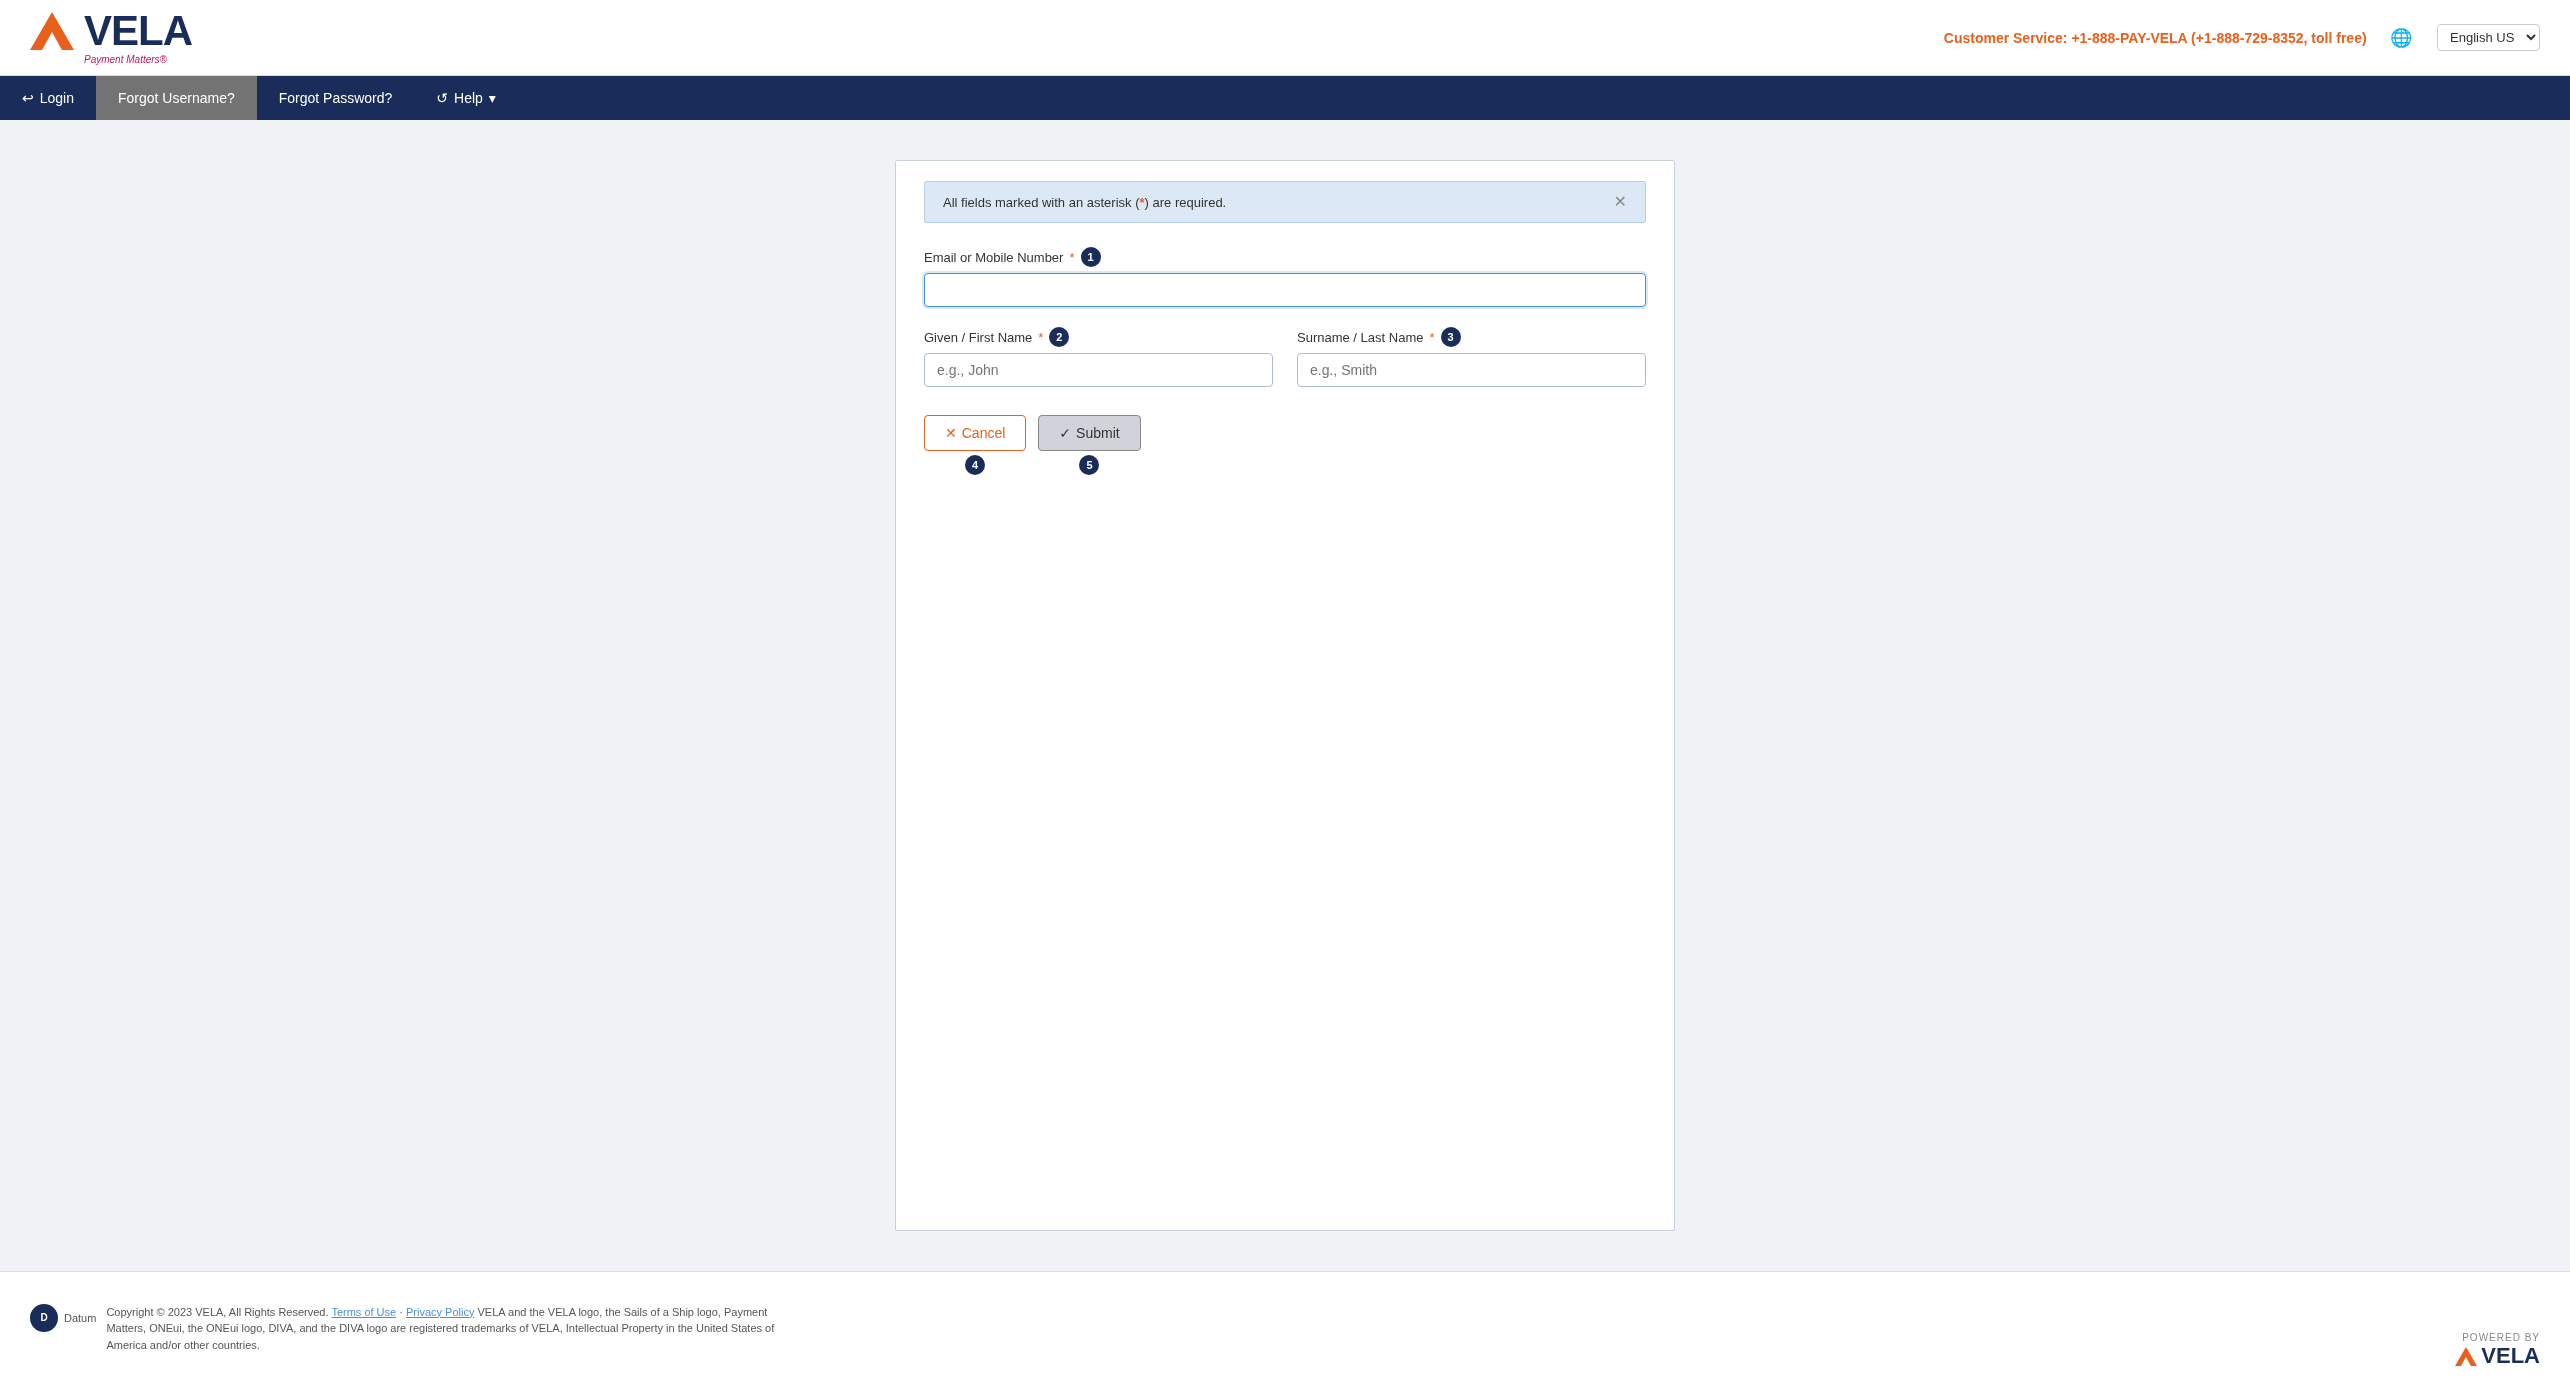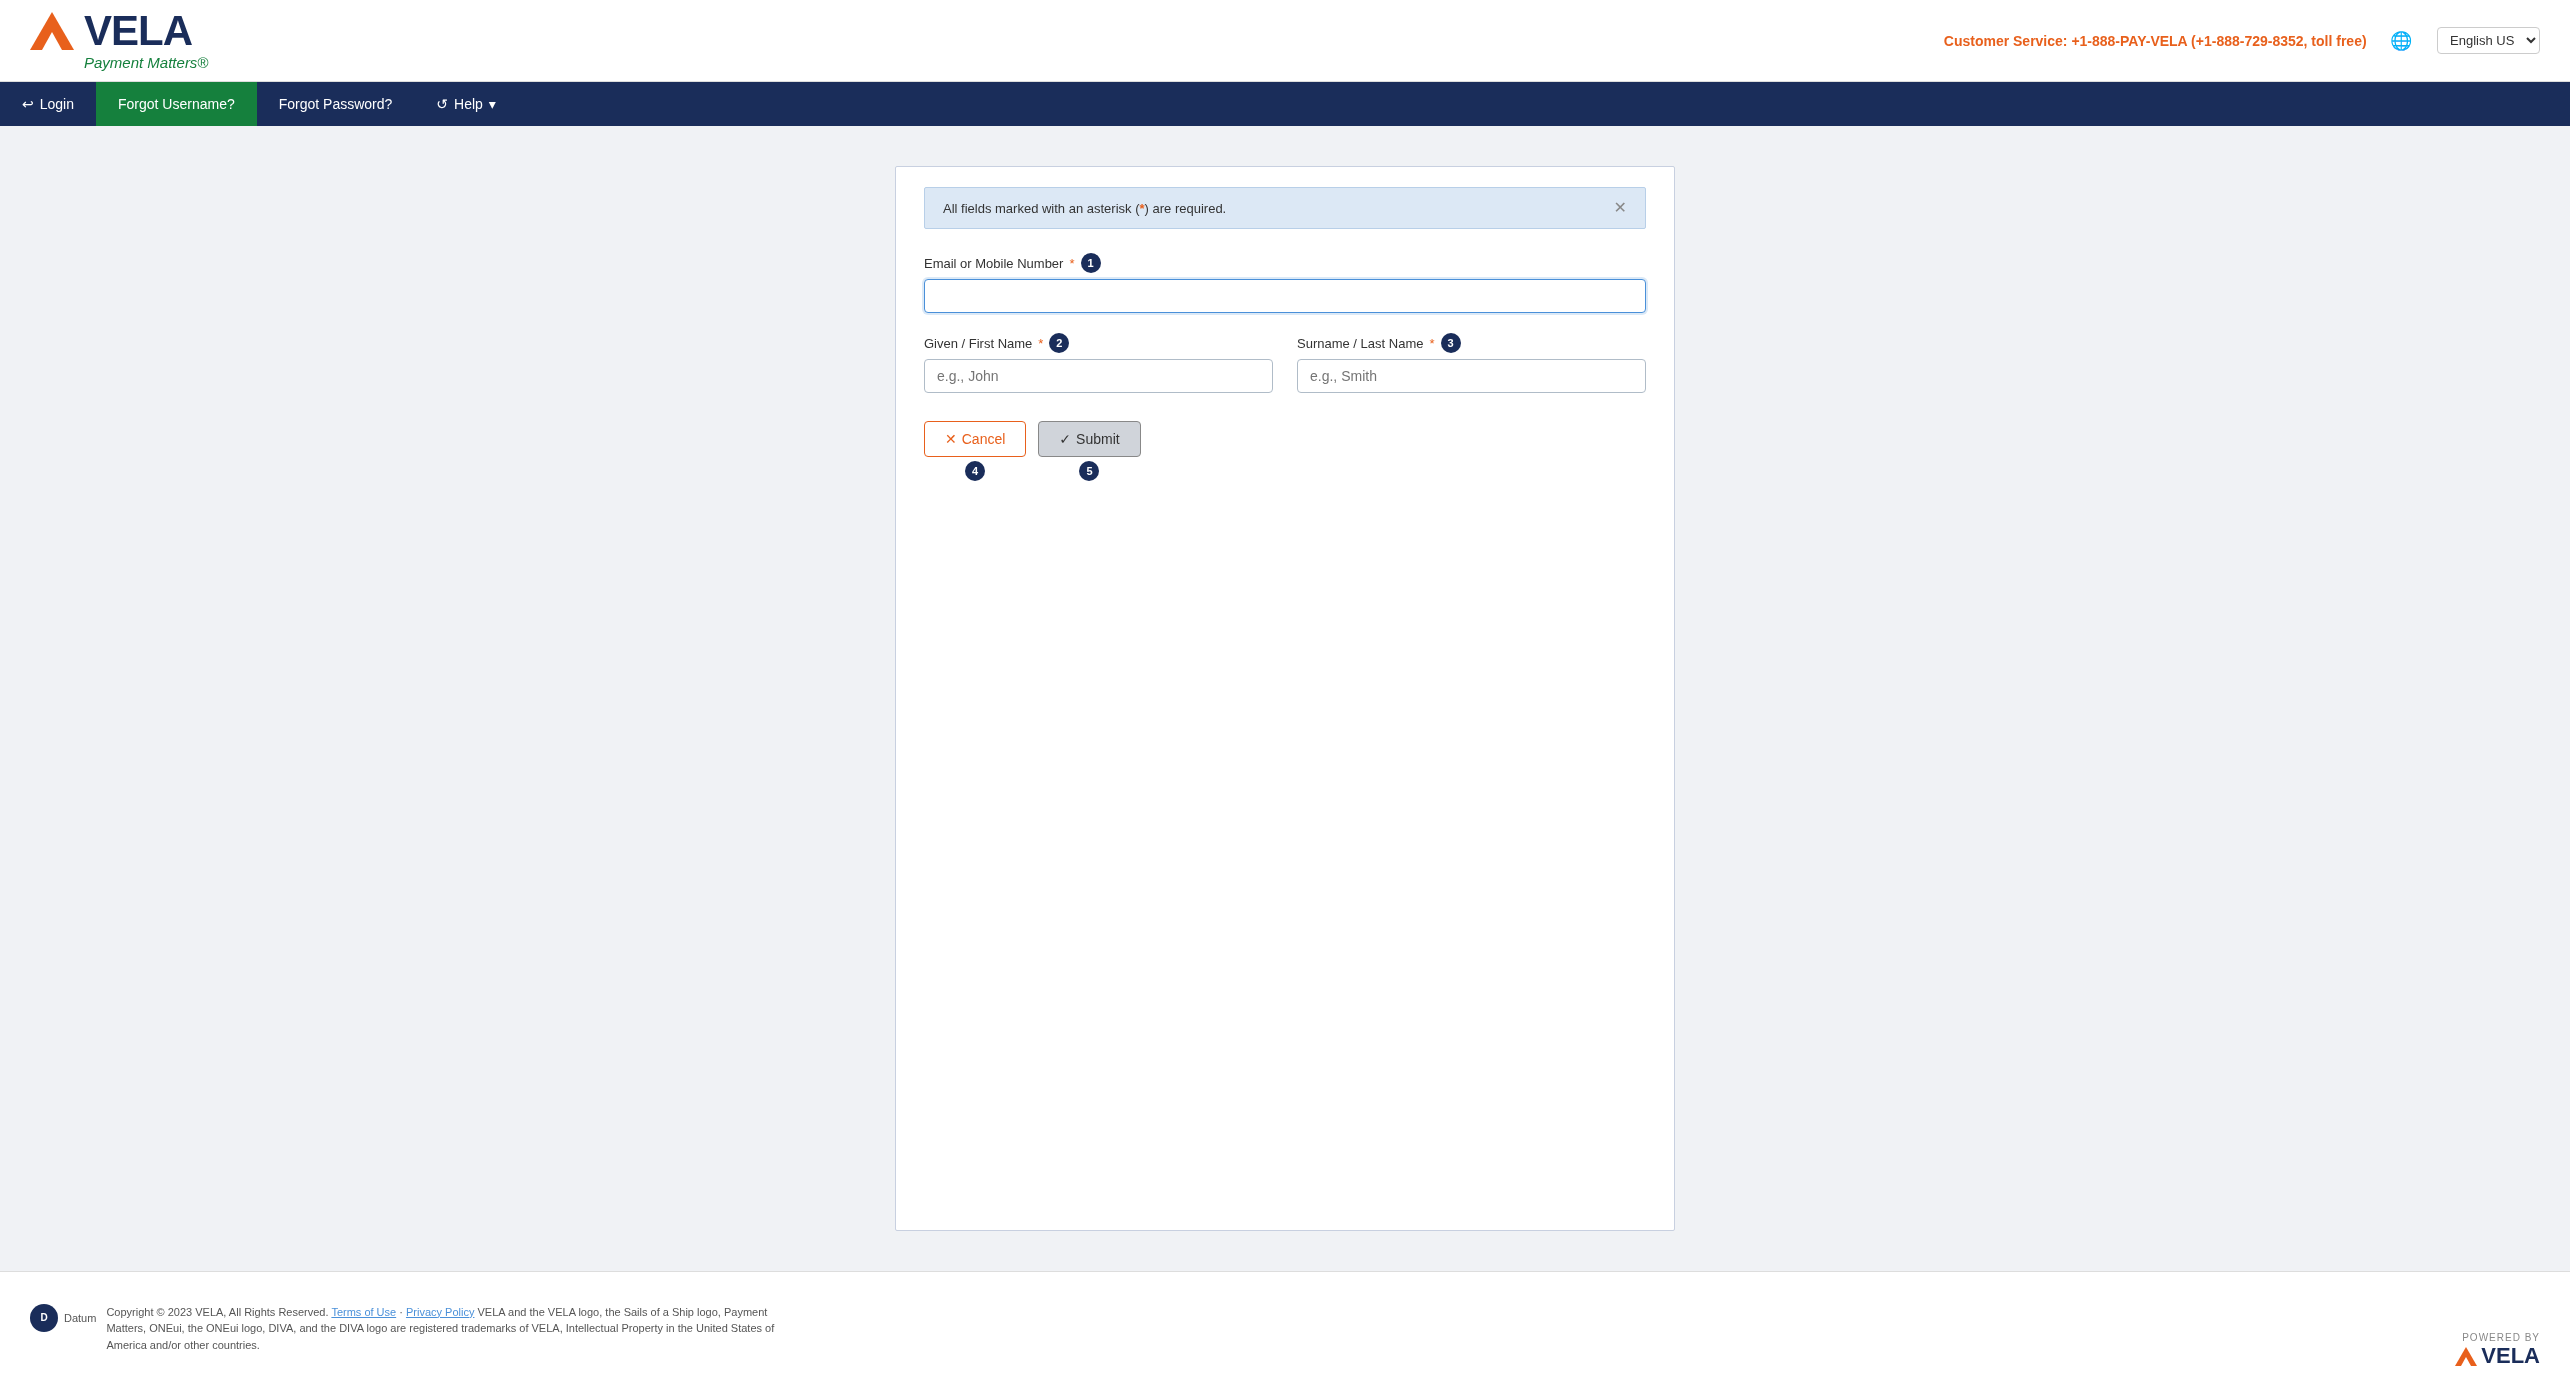--- a/index.html
+++ b/index.html
@@ -44,22 +44,22 @@
       left: -10px;
     }
     .logo-text-vela {
       font-size: 42px;
       font-weight: 900;
       color: #1a2d5a;
       letter-spacing: -1px;
       line-height: 1;
     }
     .logo-subtitle {
-      font-size: 15px;
-      color: #15803d;
+      font-size: 10px;
+      color: #be185d;
       margin-left: 54px;
       margin-top: 2px;
       font-style: italic;
     }
     .header-right {
       display: flex;
       align-items: center;
       gap: 24px;
     }
     .customer-service {
@@ -95,21 +95,21 @@
       padding: 14px 22px;
       color: #fff;
       font-size: 14px;
       cursor: pointer;
       display: flex;
       align-items: center;
       gap: 6px;
       text-decoration: none;
     }
     .nav-item.active {
-      background: #15803d;
+      background: #737373;
     }
     .nav-item .nav-icon {
       font-size: 14px;
     }
 
     
     .main-content {
       flex: 1;
       display: flex;
       justify-content: center;

